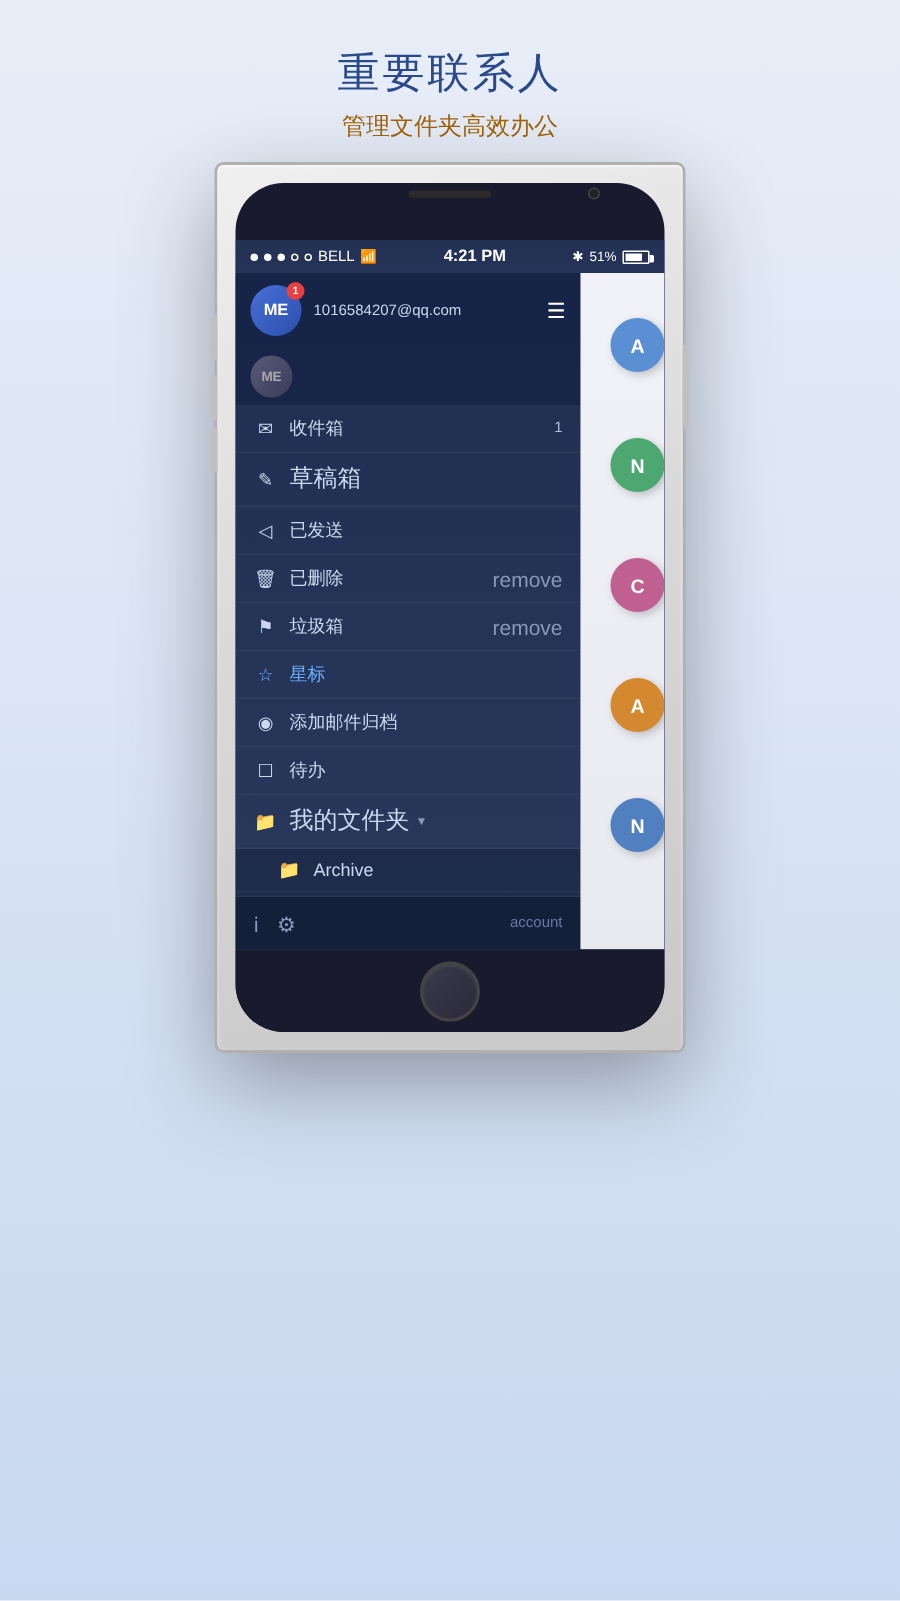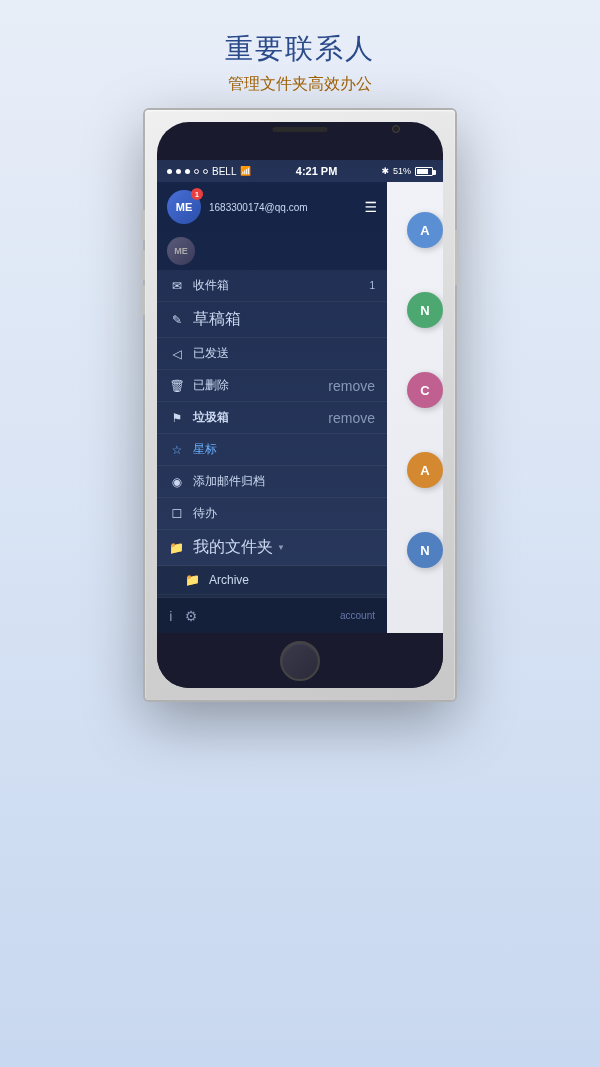--- a/index.html
+++ b/index.html
@@ -338,21 +338,21 @@
         </div>
       </div>
 
       <div class="sidebar">
 
         <div class="sidebar-header">
           <div class="avatar-me">
             <span>ME</span>
             <div class="badge">1</div>
           </div>
-          <span class="email-text">1683300174@qq.com</span>
+          <span class="email-text">1016584207@qq.com</span>
           <span class="menu-icon">☰</span>
         </div>
 
         <div class="sidebar-avatar2">
           <div class="avatar-me2">
             <span>ME</span>
           </div>
         </div>
 
         <div class="menu-items" id="menu-list">
@@ -369,21 +369,21 @@
               <span class="icon">◁</span>
               <span style="font-size: 12px;">已发送</span>
             </div>
             <div class="menu-item">
               <span class="icon">🗑</span>
               <span style="font-size: 12px;">已删除</span>
               <span class="remove-label">remove</span>
             </div>
             <div class="menu-item">
               <span class="icon">⚑</span>
-              <span style="font-size: 12px; font-weight: bold;">垃圾箱</span>
+              <span style="font-size: 12px;">垃圾箱</span>
               <span class="remove-label">remove</span>
             </div>
             <div class="menu-item highlighted">
               <span class="icon">☆</span>
               <span style="font-size: 12px;">星标</span>
             </div>
             <div class="menu-item">
               <span class="icon">◉</span>
               <span style="font-size: 12px;">添加邮件归档</span>
             </div>

